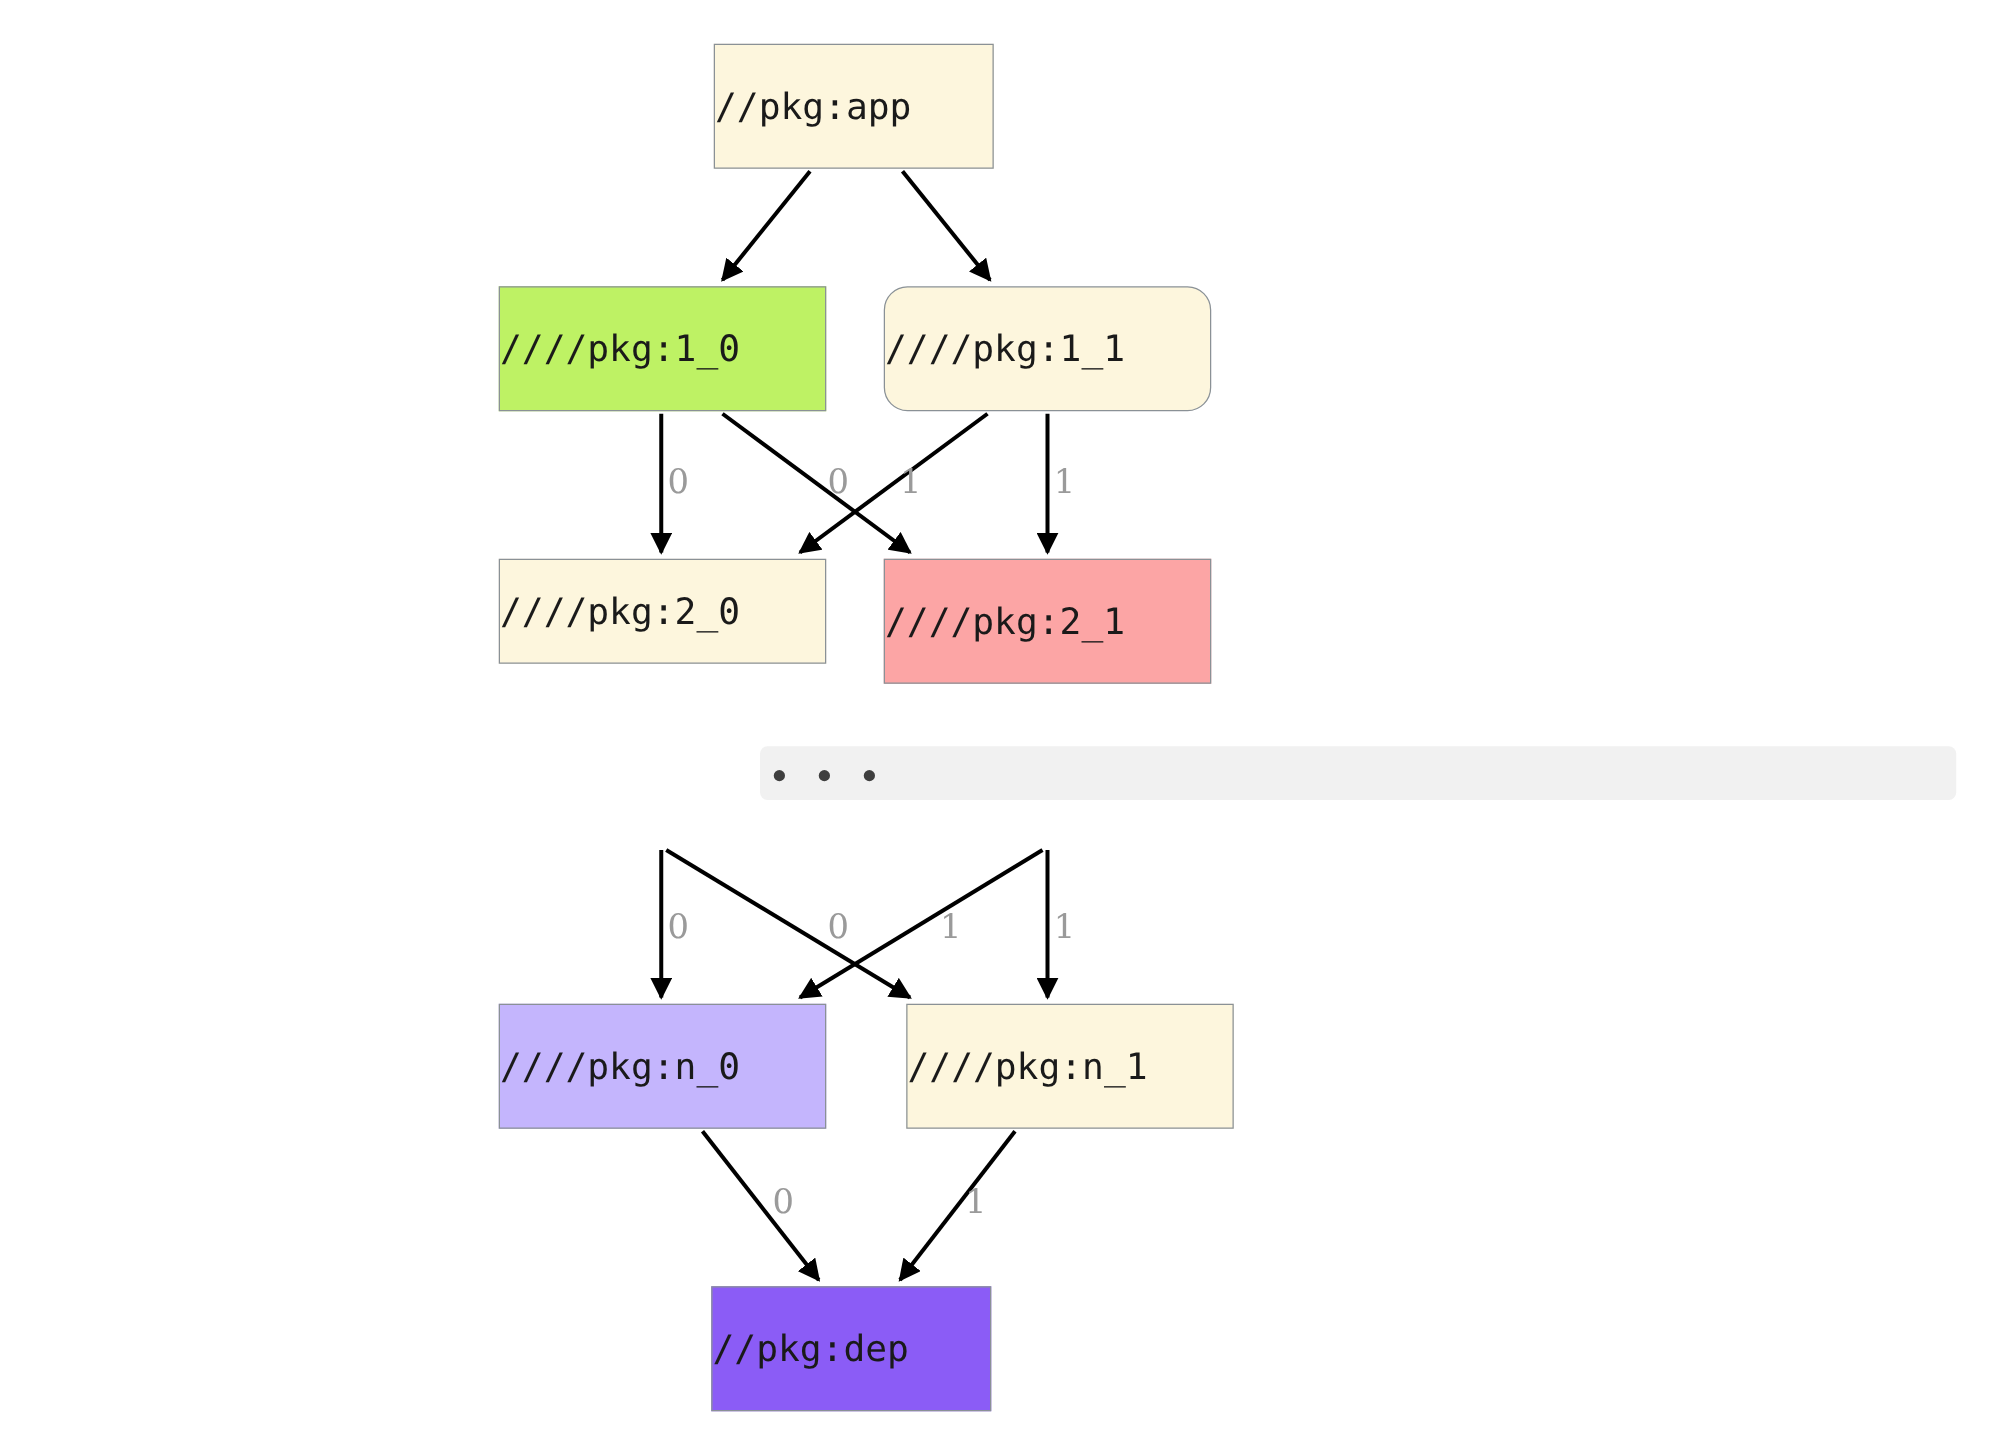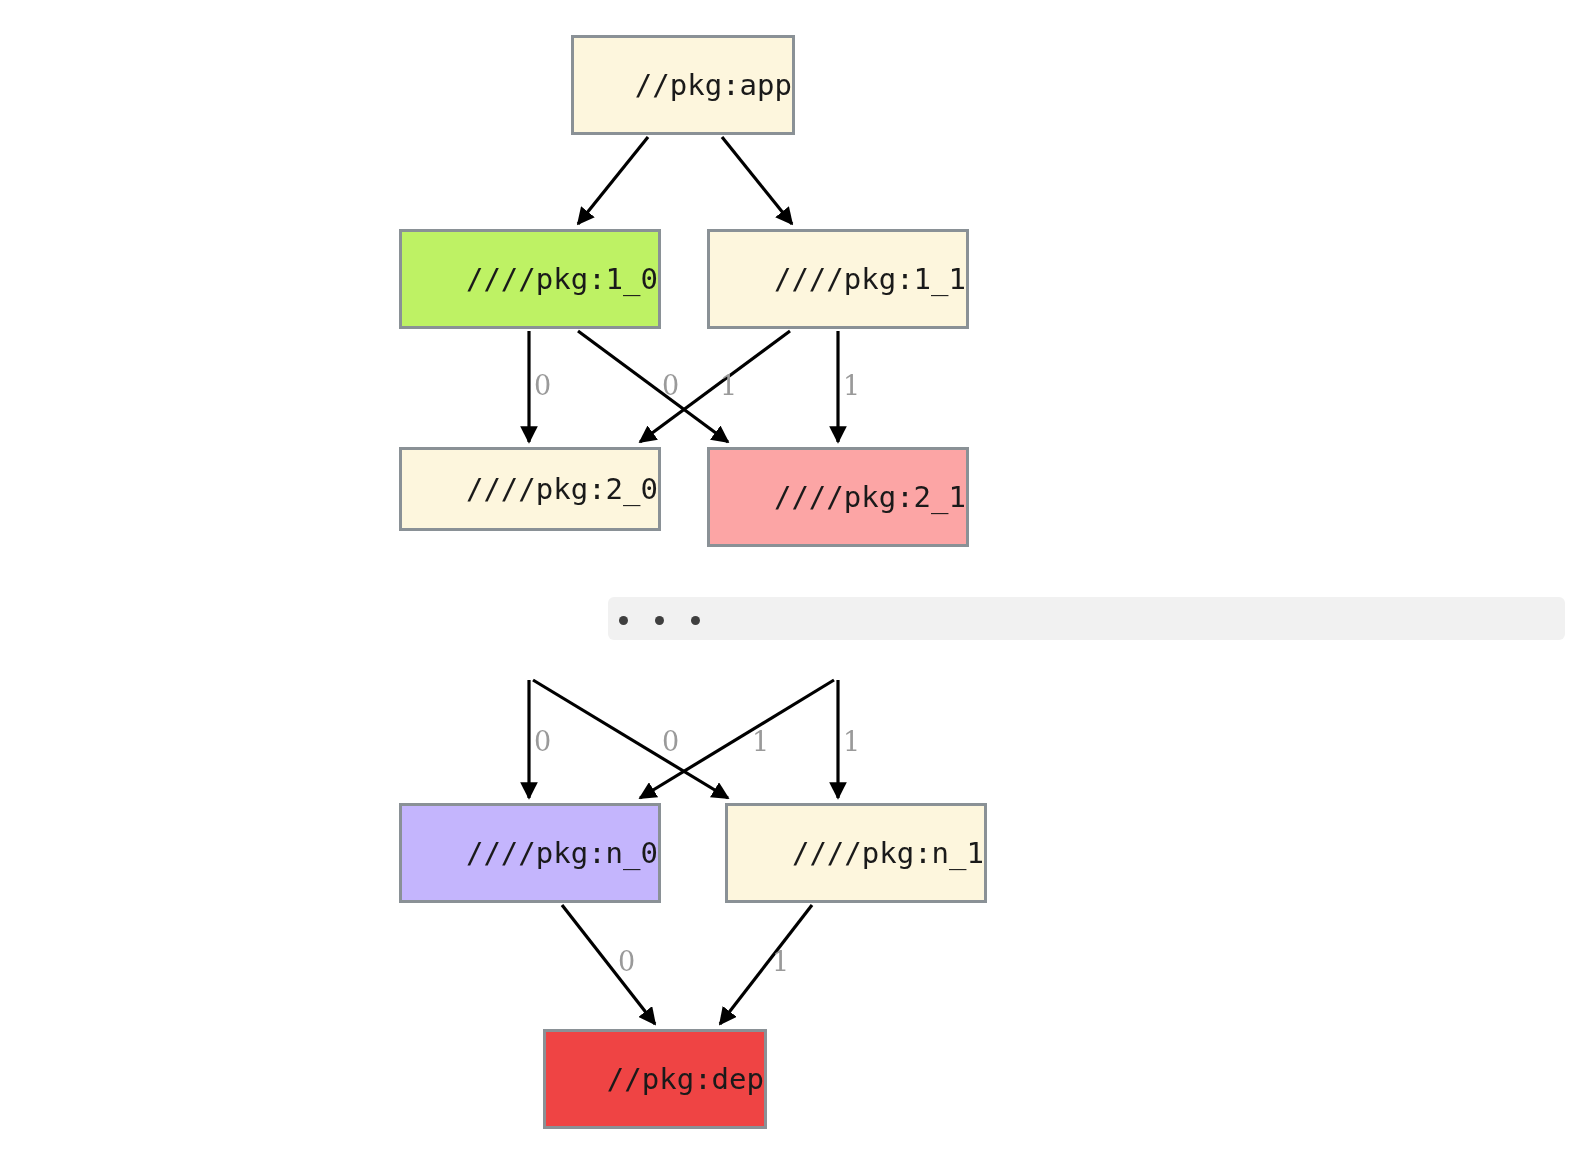--- a/index.html
+++ b/index.html
@@ -21,24 +21,24 @@
     position: absolute;
     left: 0;
     top: 0;
     width: 1592px;
     height: 1162px;
   }
   .node-box {
     position: absolute;
     box-sizing: border-box;
     background: #fdf6dd;
-    border: 3px solid #be185d;
+    border: 1px solid #be185d;
     display: flex;
     align-items: center;
-    justify-content: flex-end;
+    justify-content: flex-start;
   }
   .node-label {
     font-family: "DejaVu Sans Mono", monospace;
     font-size: 29px;
     color: #1a1a1a;
     letter-spacing: 0px;
     white-space: nowrap;
   }
   .ellipsis-band {
     position: absolute;
@@ -93,36 +93,36 @@
       </g>
   </svg>
 
   <div id="nodes-layer">
       <div class="node-box" style="left: 571px; top: 35px; width: 224px; height: 100px; background: rgb(253, 246, 221); border-color: rgb(138, 145, 150);">
         <span class="node-label">//pkg:app</span>
       </div>
       <div class="node-box" style="left: 399px; top: 229px; width: 262px; height: 100px; background: #bef264; border-color: rgb(138, 145, 150);">
         <span class="node-label">////pkg:1_0</span>
       </div>
-      <div class="node-box" style="left: 707px; top: 229px; width: 262px; height: 100px; background: rgb(253, 246, 221); border-color: rgb(138, 145, 150);">
+      <div class="node-box" style="left: 707px; top: 229px; width: 262px; height: 100px; background: rgb(253, 246, 221); border-color: rgb(138, 145, 150); border-radius: 19px;">
         <span class="node-label">////pkg:1_1</span>
       </div>
       <div class="node-box" style="left: 399px; top: 447px; width: 262px; height: 84px; background: rgb(253, 246, 221); border-color: rgb(138, 145, 150);">
         <span class="node-label">////pkg:2_0</span>
       </div>
       <div class="node-box" style="left: 707px; top: 447px; width: 262px; height: 100px; background: #fca5a5; border-color: rgb(138, 145, 150);">
         <span class="node-label">////pkg:2_1</span>
       </div>
       <div class="node-box" style="left: 399px; top: 803px; width: 262px; height: 100px; background: #c4b5fd; border-color: rgb(138, 145, 150);">
         <span class="node-label">////pkg:n_0</span>
       </div>
       <div class="node-box" style="left: 707px; top: 803px; width: 262px; height: 100px; background: rgb(253, 246, 221); border-color: rgb(138, 145, 150); margin-left: 18px;">
         <span class="node-label">////pkg:n_1</span>
       </div>
-      <div class="node-box" style="left: 543px; top: 1029px; width: 224px; height: 100px; background: #ef4444; border-color: rgb(138, 145, 150);">
+      <div class="node-box" style="left: 569px; top: 1029px; width: 224px; height: 100px; background: #8b5cf6; border-color: rgb(138, 145, 150);">
         <span class="node-label">//pkg:dep</span>
       </div>
     </div>
 
   <div class="ellipsis-band" id="ellipsis-band" style="left: 608px; top: 597px; width: 957px; height: 43px; background: rgb(241, 241, 241);"></div>
   <div class="ellipsis-dots" id="ellipsis-dots" style="left: 619px; top: 616px;">
       <span></span>
       <span></span>
       <span></span>
     </div>

